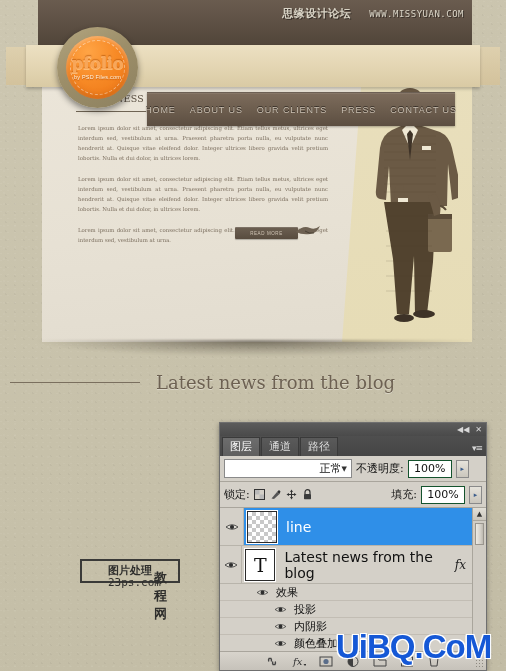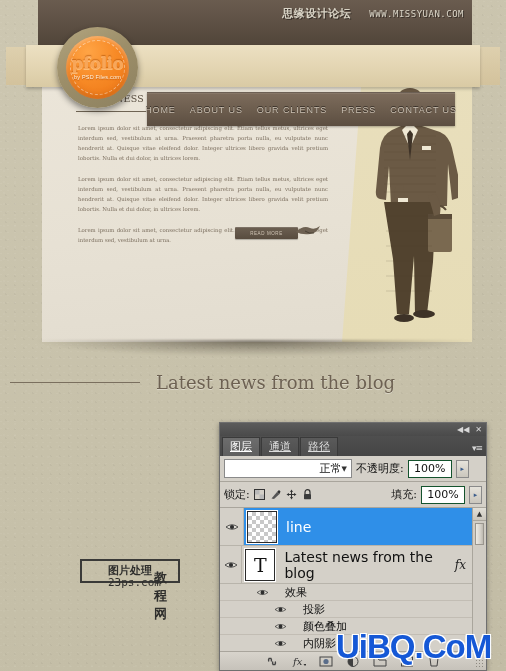--- a/index.html
+++ b/index.html
@@ -263,21 +263,20 @@
   .ps-tab {
     padding: 2px 7px 3px;
     font-size: 11px;
     color: #dcdcdc;
     background: linear-gradient(180deg, #5a5a5a 0%, #4e4e4e 100%);
     border: 1px solid #3a3a3a;
     border-bottom: none;
     margin-right: 1px;
     cursor: pointer;
     line-height: 13px;
-    text-decoration: underline;
   }
   .ps-tab.active {
     background: linear-gradient(180deg, #6d6d6d 0%, #5f5f5f 100%);
     color: #ffffff;
   }
   .ps-menu-btn {
     position: absolute; right: 4px; bottom: 3px;
     color: #d6d6d6; font-size: 9px; cursor: pointer; letter-spacing: -1px;
   }
   .ps-row {
@@ -374,21 +373,21 @@
   }
   .sub-row {
     display: flex; align-items: center;
     height: 17px;
     padding-left: 36px;
     border-bottom: 1px solid #c2bdb4;
     background: #d4d0c8;
     cursor: pointer;
   }
   .sub-row.indent2 { padding-left: 54px; }
-  .sub-label { margin-left: 16px; font-size: 11px; color: #111; }
+  .sub-label { margin-left: 7px; font-size: 11px; color: #111; }
 
   .scrollbar {
     position: absolute; right: 0; top: 0;
     width: 14px; height: 100%;
     background: #d0ccc4;
     border-left: 1px solid #a9a59c;
   }
   .sb-arrow {
     height: 13px;
     display: flex; align-items: center; justify-content: center;
@@ -638,29 +637,29 @@
             <circle cx="7" cy="5" r="2.1" fill="#2d2d2d"></circle>
           </svg>
           <span class="sub-label">投影</span>
         </div>
 
         <div class="sub-row indent2">
           <svg width="13" height="9" viewBox="0 0 14 10">
             <path d="M1 5 q6 -4.5 12 0 q-6 4.5 -12 0z" fill="#e4e1d9" stroke="#2d2d2d" stroke-width=".8"></path>
             <circle cx="7" cy="5" r="2.1" fill="#2d2d2d"></circle>
           </svg>
-          <span class="sub-label">颜色叠加</span>
+          <span class="sub-label">内阴影</span>
         </div>
 
         <div class="sub-row indent2">
           <svg width="13" height="9" viewBox="0 0 14 10">
             <path d="M1 5 q6 -4.5 12 0 q-6 4.5 -12 0z" fill="#e4e1d9" stroke="#2d2d2d" stroke-width=".8"></path>
             <circle cx="7" cy="5" r="2.1" fill="#2d2d2d"></circle>
           </svg>
-          <span class="sub-label">内阴影</span>
+          <span class="sub-label">颜色叠加</span>
         </div>
       </div>
 
       <div class="scrollbar">
         <div class="sb-arrow">▲</div>
         <div class="sb-thumb"></div>
       </div>
     </div>
 
     <div class="ps-footer">

